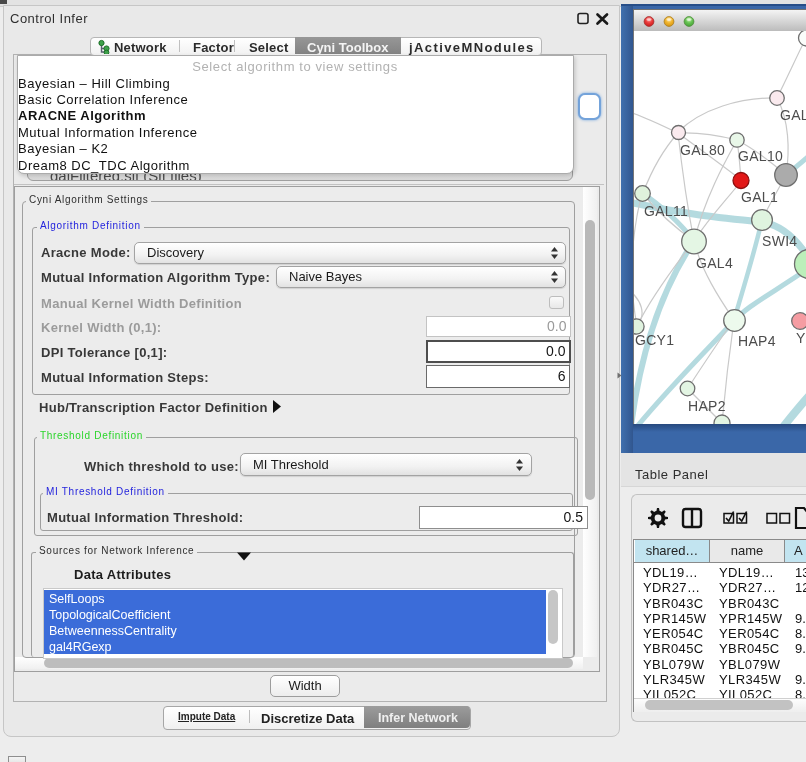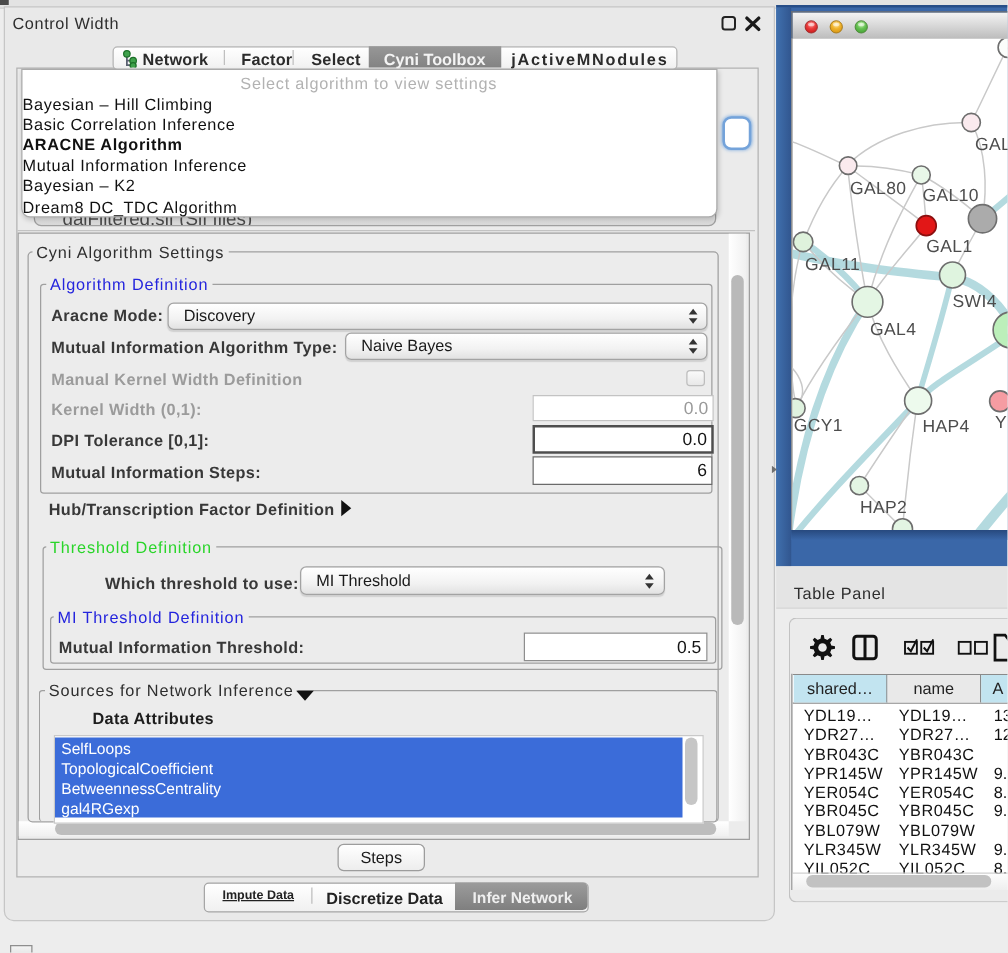--- a/index.html
+++ b/index.html
@@ -2,37 +2,37 @@
 <html><head>
 <meta charset="utf-8">
 <style>
   html,body{margin:0;padding:0;}
   body{width:806px;height:762px;position:relative;overflow:hidden;
        font-family:"Liberation Sans",sans-serif;background:#ededed;}
   .abs{position:absolute;}
   .lbl{font-size:13px;font-weight:bold;color:#383838;white-space:nowrap;letter-spacing:0.3px;}
   .dim{color:#9b9b9b;}
   .grp{position:absolute;border:1px solid #9f9f9f;border-radius:3px;}
-  .grplbl{position:absolute;font-size:13px;white-space:nowrap;background:#ececec;padding:0 3px;letter-spacing:0.7px;}
+  .grplbl{position:absolute;font-size:10px;white-space:nowrap;background:#ececec;padding:0 3px;letter-spacing:0.7px;}
   .combo{position:absolute;border:1px solid #a3a3a3;border-radius:5px;
          background:linear-gradient(#ffffff, #f2f2f2 60%, #e2e2e2);
          box-shadow:0 1px 1px rgba(0,0,0,0.12);}
   .combo .ctext{position:absolute;left:12px;top:2px;font-size:13px;color:#1a1a1a;}
   .arr{position:absolute;width:9px;}
   .field{position:absolute;background:#ffffff;font-size:14px;color:#141414;
          text-align:right;}
 </style>
 </head>
 <body>
 
 <div class="abs" style="left:0;top:0;width:806px;height:6px;background:#e3e3e3;border-bottom:1px solid #cfcfcf;"></div>
 <div class="abs" style="left:0;top:0;width:7px;height:4px;background:#4a4a4a;"></div>
 
 <div class="abs" style="left:3px;top:5px;width:615px;height:730px;background:#e9e9e9;border:1px solid #c6c6c6;border-radius:0 0 8px 8px;"></div>
-<div class="abs" style="left:10px;top:11px;font-size:13px;letter-spacing:0.5px;color:#2e2e2e;">Control Width</div>
+<div class="abs" style="left:10px;top:11px;font-size:13px;letter-spacing:0.5px;color:#2e2e2e;">Control Infer</div>
 
 <svg class="abs" style="left:575px;top:11px;" width="38" height="16" viewBox="0 0 38 16">
   <rect x="3" y="2.5" width="10" height="10" rx="2" fill="none" stroke="#222" stroke-width="1.6"></rect>
   <path d="M22.5 3.5 L32 12.5 M32 3.5 L22.5 12.5" stroke="#1a1a1a" stroke-width="2.7" stroke-linecap="round" fill="none"></path>
 </svg>
 
 <div class="abs" style="left:13px;top:54px;width:592px;height:646px;background:#ebebeb;border:1px solid #b2b2b2;"></div>
 
 <div class="abs" style="left:90px;top:37px;width:450px;height:17px;background:linear-gradient(#ffffff,#f1f1f1);border:1px solid #b6b6b6;border-radius:4px;"></div>
 <svg class="abs" style="left:96px;top:38px" width="16" height="16" viewBox="0 0 16 16">
@@ -114,36 +114,36 @@
   <div class="ctext" style="top:3px;">MI Threshold</div>
   <svg class="arr" style="right:7px;top:4px;" height="14" viewBox="0 0 9 14">
     <path d="M4.5 1 L8 5.5 L1 5.5 Z" fill="#333"></path>
       <path d="M4.5 13 L1 8.5 L8 8.5 Z" fill="#333"></path>
   </svg>
 </div>
 
 <div class="grp" style="left:40px;top:493px;width:531px;height:36px;"></div>
 <div class="grplbl" style="left:43px;top:486px;color:#2424dd;">MI Threshold Definition</div>
 <div class="lbl abs" style="left:47px;top:510px;">Mutual Information Threshold:</div>
-<div class="field" style="left:419px;top:506px;width:141px;height:21px;border:1px solid #8e8e8e;line-height:21px;padding-right:4px;">0.5</div>
+<div class="field" style="left:419px;top:506px;width:141px;height:21px;border:1px solid #8e8e8e;line-height:21px;padding-right:4px;padding-left:22px;">0.5</div>
 
 <div class="grp" style="left:31px;top:552px;width:541px;height:104px;border-bottom:none;"></div>
 <div class="grplbl" style="left:36px;top:545px;color:#2e2e2e;">Sources for Network Inference</div>
 <svg class="abs" style="left:236px;top:551px;" width="16" height="11" viewBox="0 0 16 11">
     <path d="M1 1.5 L15 1.5 L8 9.5 Z" fill="#111"></path>
   </svg>
 
 <div class="lbl abs" style="left:34px;top:567px;color:#1d1d1d;padding-left:40px;">Data Attributes</div>
 
 <div class="abs" style="left:43px;top:588px;width:518px;height:69px;background:#ffffff;border:1px solid #c9c9c9;"></div>
 <div class="abs" style="left:44px;top:590px;width:502px;height:64px;background:#3b6cd9;"></div>
 <div class="abs" style="left:49px;top:591px;font-size:12.5px;color:#ffffff;line-height:16px;">SelfLoops<br>TopologicalCoefficient<br>BetweennessCentrality<br>gal4RGexp</div>
 <div class="abs" style="left:548px;top:590px;width:10px;height:54px;background:#c6c6c6;border-radius:5px;"></div>
 
-<div class="abs" style="left:270px;top:675px;width:68px;height:20px;background:linear-gradient(#ffffff,#ededed);border:1px solid #9d9d9d;border-radius:5px;text-align:center;font-size:13px;color:#1a1a1a;line-height:19px;">Steps</div>
+<div class="abs" style="left:270px;top:675px;width:68px;height:20px;background:linear-gradient(#ffffff,#ededed);border:1px solid #9d9d9d;border-radius:5px;text-align:center;font-size:13px;color:#1a1a1a;line-height:19px;">Width</div>
 
 <div class="abs" style="left:163px;top:706px;width:306px;height:22px;background:linear-gradient(#ffffff,#f0f0f0);border:1px solid #a6a6a6;border-radius:4px;"></div>
 <div class="abs" style="left:178px;top:711px;font-size:10px;font-weight:bold;color:#222;text-decoration:underline;">Impute Data</div>
 <div class="abs" style="left:249px;top:710px;width:1px;height:13px;background:#bdbdbd;"></div>
 <div class="abs" style="left:261px;top:710.5px;font-size:13px;font-weight:bold;color:#222;">Discretize Data</div>
 <div class="abs" style="left:364px;top:706px;width:106px;height:22px;background:linear-gradient(#9c9c9c,#7f7f7f);border-radius:0 4px 4px 0;"></div>
 <div class="abs" style="left:378px;top:711px;font-size:12.5px;font-weight:bold;color:#efefef;">Infer Network</div>
 
 <div class="abs" style="left:8px;top:756px;width:16px;height:10px;border:1px solid #8e8e8e;background:linear-gradient(#f4f4f4,#dcdcdc);"></div>
 

